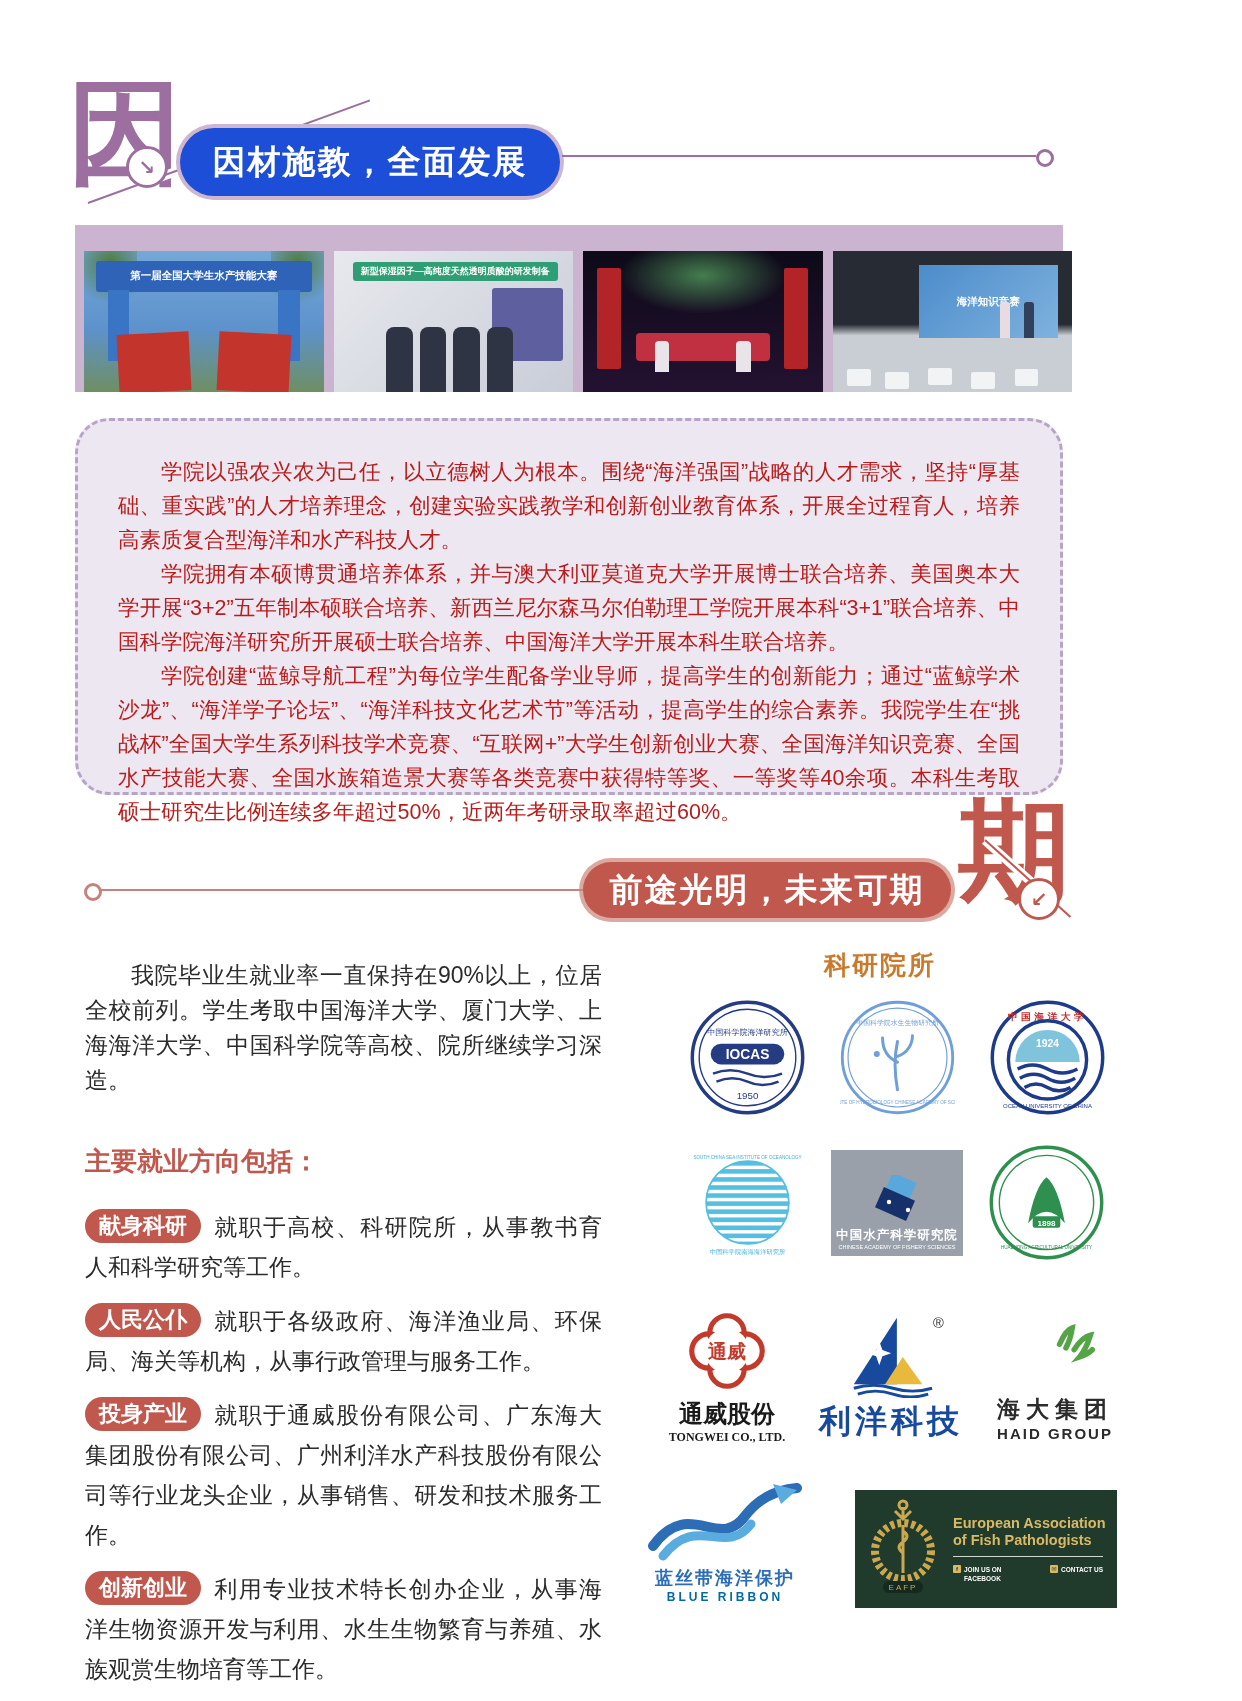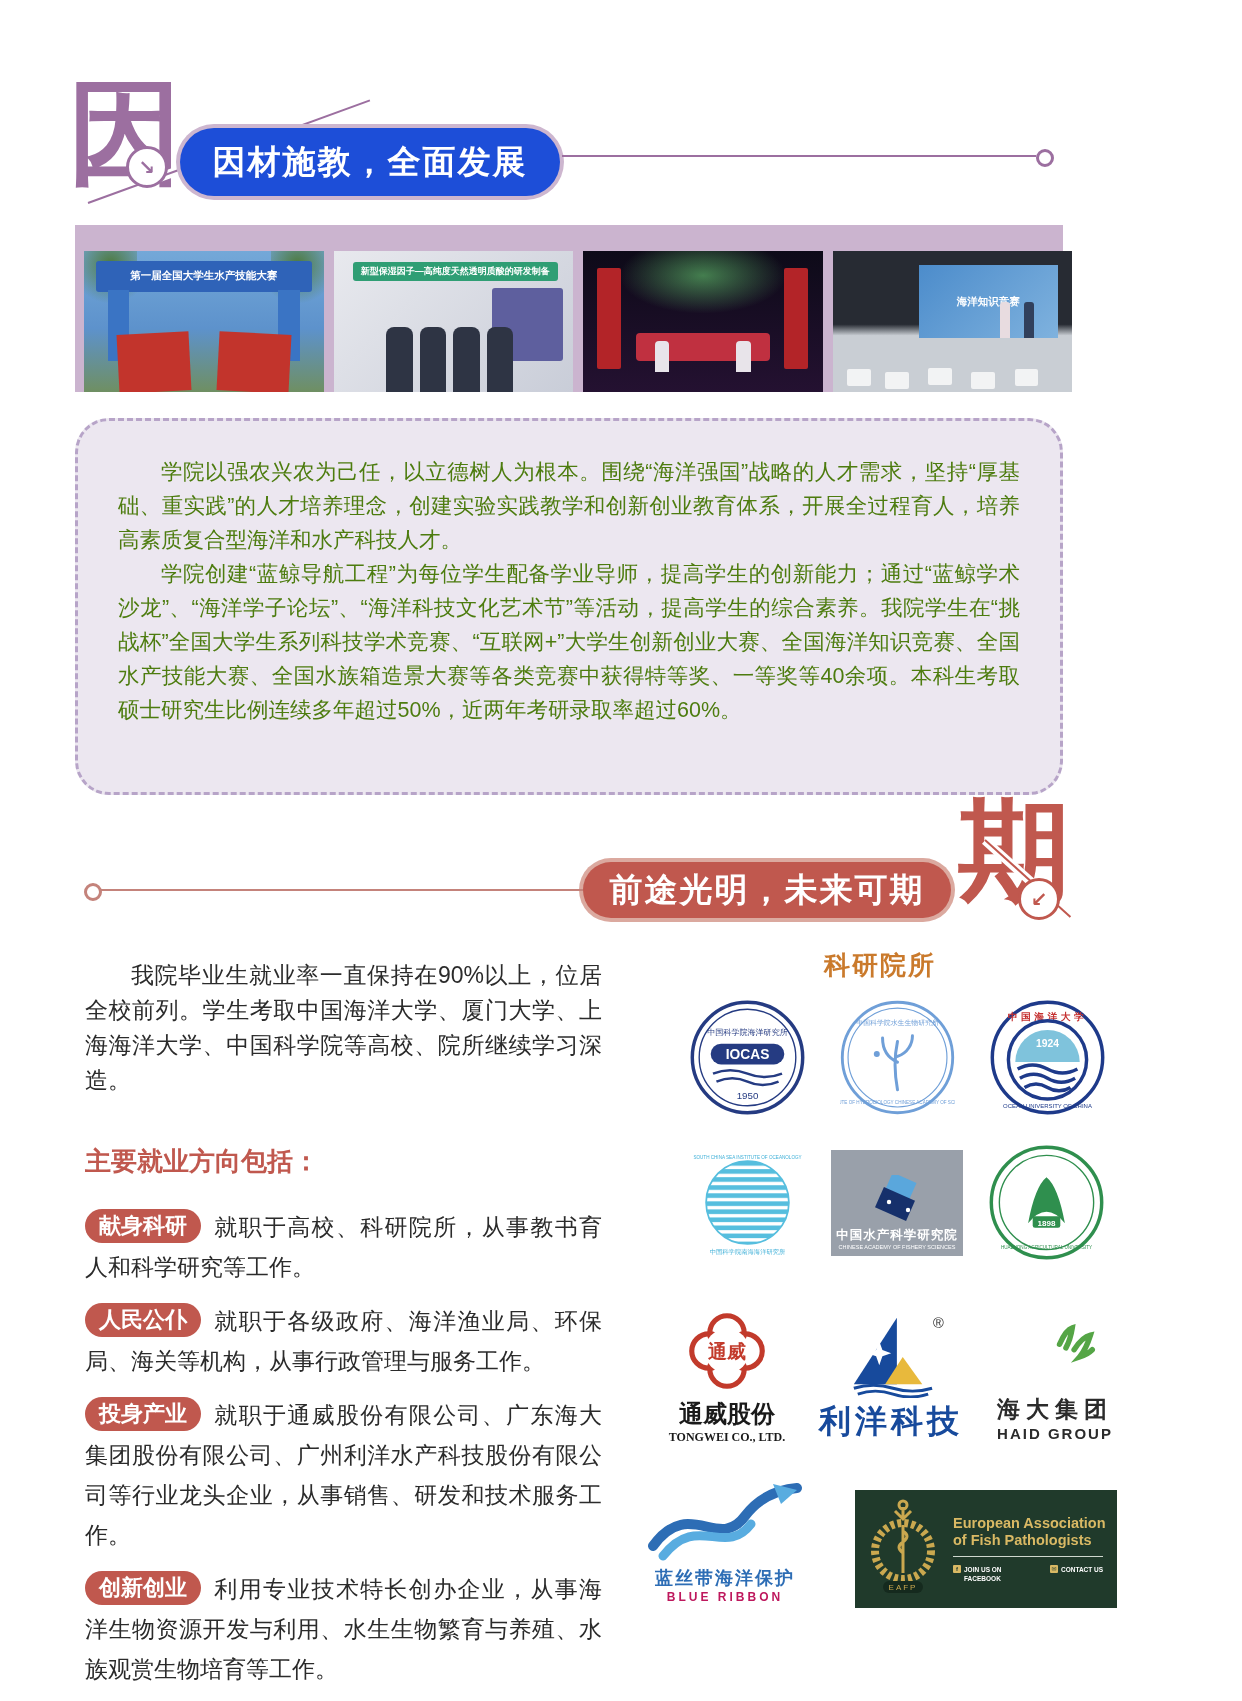--- a/index.html
+++ b/index.html
@@ -39,21 +39,21 @@
   .p3-choir{position:absolute;left:22%;bottom:22%;width:56%;height:20%;background:#c03040;border-radius:4px;}
   .p3-solo{position:absolute;bottom:14%;width:6%;height:22%;background:#e8e4ea;border-radius:4px 4px 0 0;}
   .p4{background:linear-gradient(180deg,#272b33 0%,#272b33 52%,#c9ced4 60%,#c9ced4 100%);}
   .p4-screen{position:absolute;left:36%;top:10%;width:58%;height:52%;background:linear-gradient(135deg,#4c8ccb,#7fb2de);
              display:flex;align-items:center;justify-content:center;color:#fff;font-size:10.5px;font-weight:bold;}
   .p4-chair{position:absolute;width:10%;height:12%;background:#f2f3f4;border-radius:2px;}
   .p4-host{position:absolute;width:4%;height:26%;border-radius:3px 3px 0 0;}
   
   .intro-box{position:absolute;left:75px;top:418px;width:988px;height:377px;box-sizing:border-box;
              background:#ece7f0;border:3px dashed #b7a4c8;border-radius:34px;padding:34px 40px;}
-  .intro-box p{margin:0;font-size:21.5px;line-height:34px;text-align:justify;text-indent:2em;color:#4d7c0f;}
+  .intro-box p{margin:0;font-size:21.5px;line-height:34px;text-align:justify;text-indent:2em;color:#b91c1c;}
   
   .wm2{position:absolute;left:958px;top:796px;font-size:112px;font-weight:800;color:#c0584e;line-height:1;}
   .slash2w{left:985px;top:836px;width:115px;transform:rotate(42deg);}
   .slash2{left:985px;top:839px;width:115px;background:#c0584e;transform:rotate(42deg);}
   .ca2{left:1018px;top:878px;width:36px;height:36px;border:3px solid #c0584e;color:#c0584e;font-size:20px;}
   .pill2{left:583px;top:862px;width:368px;height:56px;background:#c0584e;box-shadow:0 0 0 4px #dba99f;font-size:33px;}
   .line2{left:96px;top:889px;width:487px;background:#c4837b;}
   .ring2{left:84px;top:883px;border:3px solid #c4837b;}
   
   .emp{position:absolute;left:85px;top:958px;width:517px;}
@@ -73,21 +73,21 @@
   .co-cn{font-size:24px;font-weight:800;color:#1a1a1a;margin-top:4px;white-space:nowrap;}
   .co-en{font-size:12px;font-weight:bold;color:#1a1a1a;font-family:"Liberation Serif","DejaVu Serif",serif;white-space:nowrap;}
   .liyang-cn{font-size:32px;font-weight:800;color:#174a9c;letter-spacing:4px;margin-top:2px;white-space:nowrap;}
   .haid-cn{font-size:23px;font-weight:800;letter-spacing:6px;margin-top:2px;white-space:nowrap;}
   .haid-en{font-size:15px;font-weight:800;letter-spacing:2px;}
   .cafs-box{width:132px;height:106px;background:#99a0aa;display:flex;flex-direction:column;align-items:center;justify-content:flex-end;padding-bottom:6px;box-sizing:border-box;}
   .cafs-cn{font-size:12.5px;font-weight:bold;color:#fff;letter-spacing:1px;white-space:nowrap;}
   .cafs-en{font-size:5.5px;color:#fff;white-space:nowrap;}
   .ribbon-cell{position:absolute;left:0;top:540px;width:170px;display:flex;flex-direction:column;align-items:center;}
   .ribbon-cn{font-size:18px;font-weight:bold;color:#2d6db5;letter-spacing:2px;margin-top:2px;white-space:nowrap;}
-  .ribbon-en{font-size:12px;font-weight:bold;color:#be185d;letter-spacing:3px;}
+  .ribbon-en{font-size:12px;font-weight:bold;color:#0369a1;letter-spacing:3px;}
   .eafp{position:absolute;left:215px;top:550px;width:262px;height:118px;background:#203a2b;display:flex;align-items:center;padding:6px;box-sizing:border-box;}
   .eafp-right{flex:1;padding-left:8px;}
   .eafp-title{color:#d9b964;font-size:14.5px;font-weight:bold;line-height:17px;}
   .eafp-div{height:1px;background:#cfd8cf;margin:7px 0 8px 0;width:95%;}
   .eafp-links{display:flex;justify-content:space-between;align-items:flex-start;width:95%;}
   .eafp-link{color:#fff;font-size:6.5px;font-weight:bold;line-height:9px;display:flex;gap:3px;}
   .eafp-ic{display:inline-flex;width:8px;height:8px;background:#d9b964;color:#203a2b;font-size:6px;align-items:center;justify-content:center;border-radius:1px;}
   svg text{font-family:"Liberation Sans","DejaVu Sans",sans-serif;}
 </style>
 </head>
@@ -145,20 +145,21 @@
       <div class="p4-chair" style="left:6%;bottom:4%;"></div>
       <div class="p4-chair" style="left:22%;bottom:2%;"></div>
       <div class="p4-chair" style="left:40%;bottom:5%;"></div>
       <div class="p4-chair" style="left:58%;bottom:2%;"></div>
       <div class="p4-chair" style="left:76%;bottom:4%;"></div>
     </div>
   </div>
 
   <div class="intro-box">
     <p>学院以强农兴农为己任，以立德树人为根本。围绕“海洋强国”战略的人才需求，坚持“厚基础、重实践”的人才培养理念，创建实验实践教学和创新创业教育体系，开展全过程育人，培养高素质复合型海洋和水产科技人才。</p>
+    <p>学院拥有本硕博贯通培养体系，并与澳大利亚莫道克大学开展博士联合培养、美国奥本大学开展“3+2”五年制本硕联合培养、新西兰尼尔森马尔伯勒理工学院开展本科“3+1”联合培养、中国科学院海洋研究所开展硕士联合培养、中国海洋大学开展本科生联合培养。</p>
     <p>学院创建“蓝鲸导航工程”为每位学生配备学业导师，提高学生的创新能力；通过“蓝鲸学术沙龙”、“海洋学子论坛”、“海洋科技文化艺术节”等活动，提高学生的综合素养。我院学生在“挑战杯”全国大学生系列科技学术竞赛、“互联网+”大学生创新创业大赛、全国海洋知识竞赛、全国水产技能大赛、全国水族箱造景大赛等各类竞赛中获得特等奖、一等奖等40余项。本科生考取硕士研究生比例连续多年超过50%，近两年考研录取率超过60%。</p>
   </div>
 
   <div class="wm2">期</div>
   <div class="slash-w slash2w"></div>
   <div class="slash-l slash2"></div>
   <div class="circ-arrow ca2">
       <span>↙</span>
     </div>
   <div class="pill pill2">

